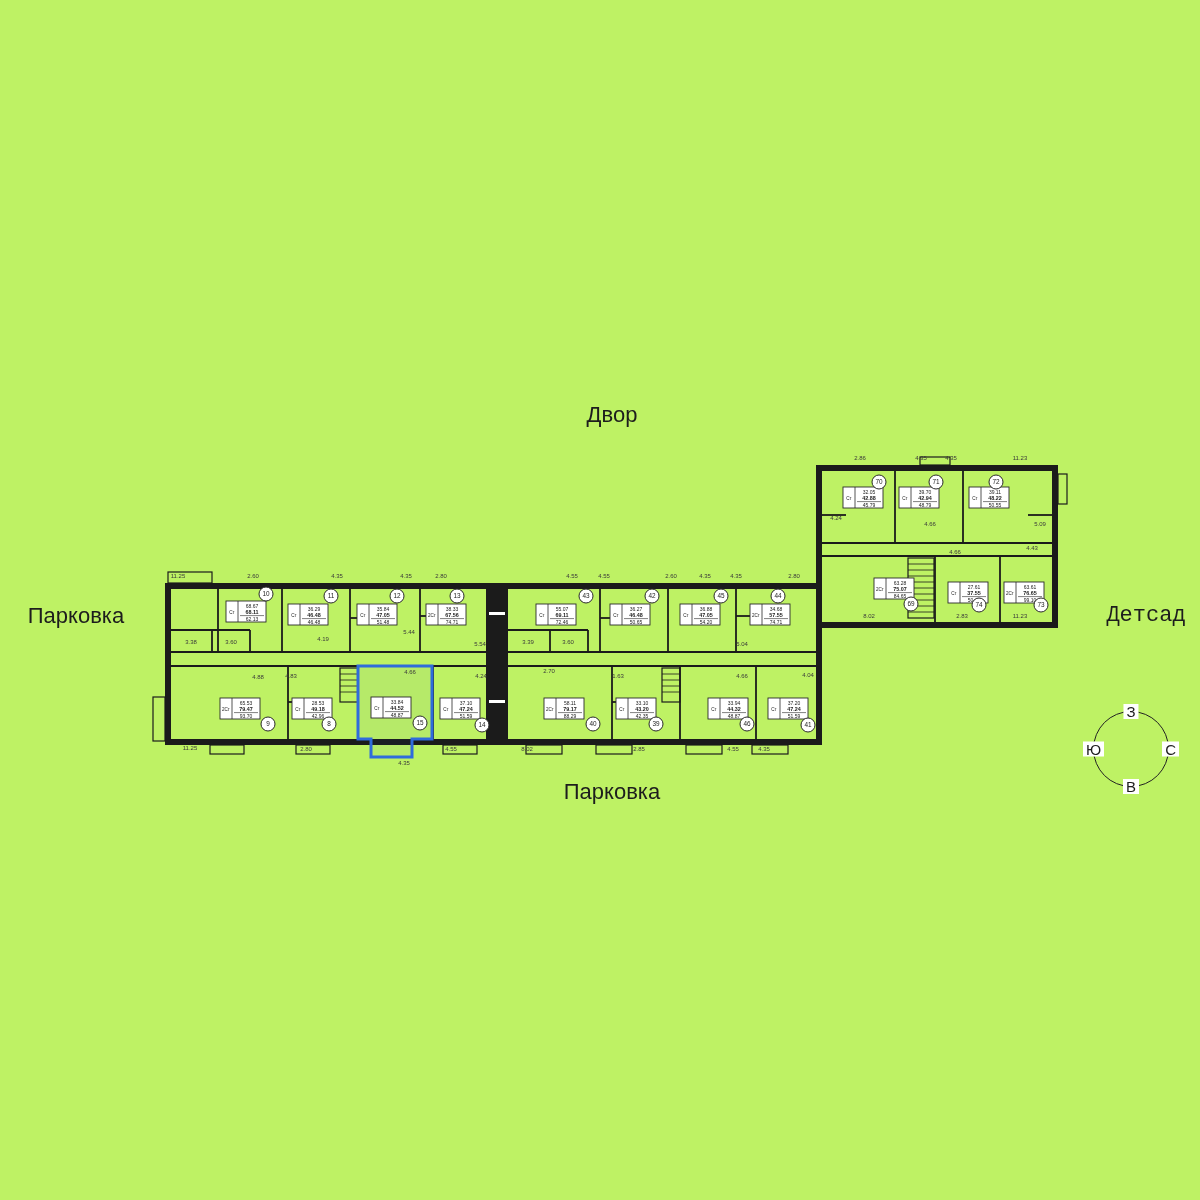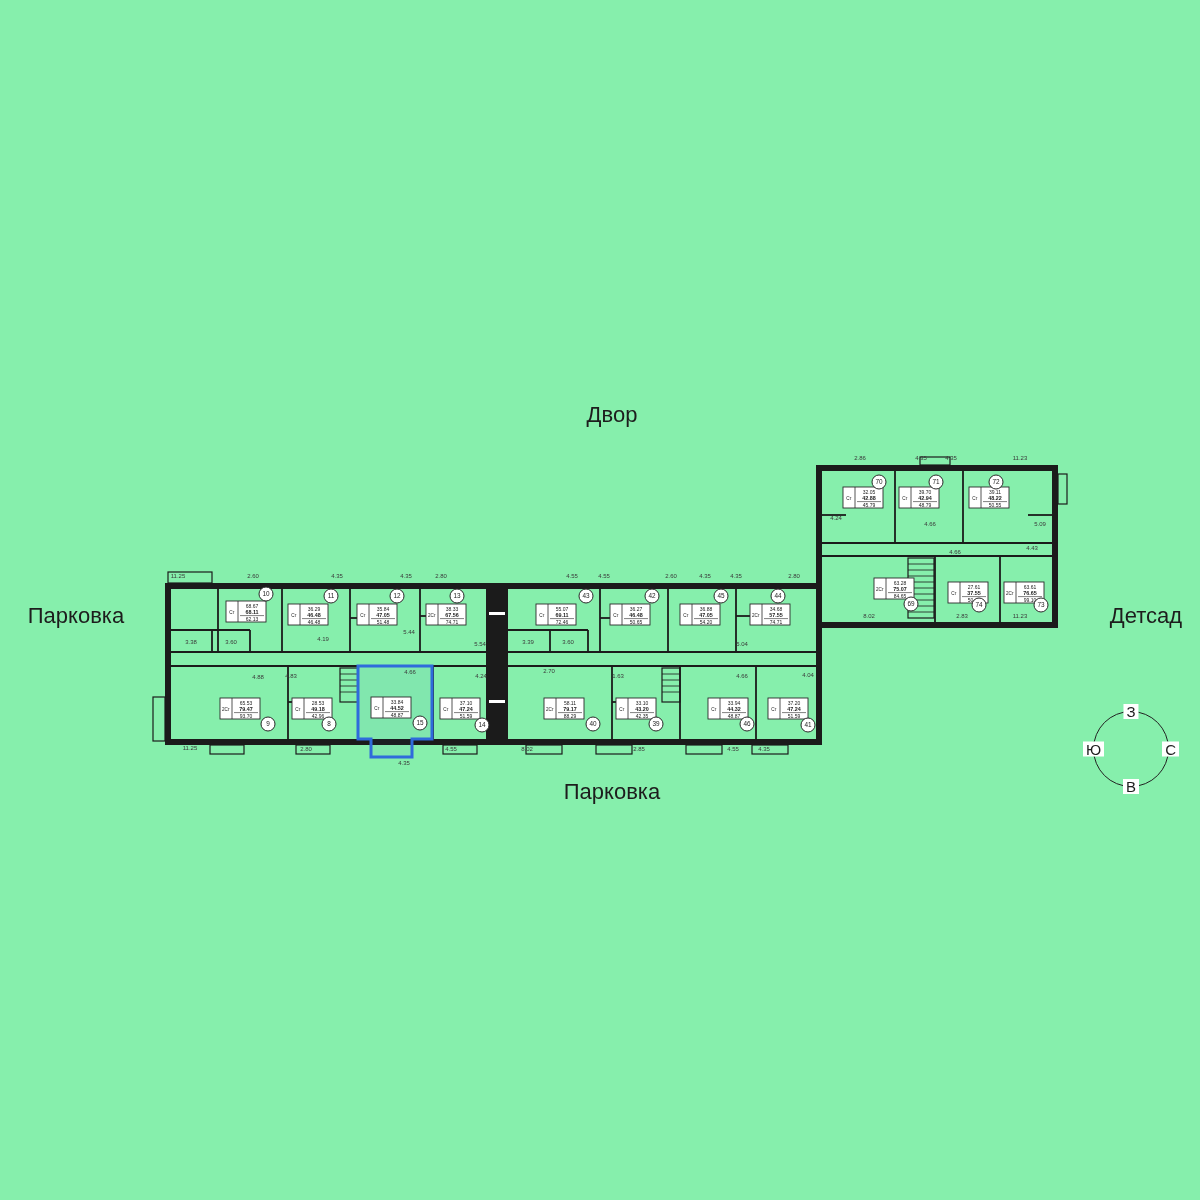--- a/index.html
+++ b/index.html
@@ -1,16 +1,16 @@
 <!DOCTYPE html>
 <html><head>
 <meta charset="utf-8">
 <style>
   html,body{margin:0;padding:0;background:#fff;}
-  .canvas{position:relative;width:1200px;height:1200px;background:#86efac;overflow:hidden;
+  .canvas{position:relative;width:1200px;height:1200px;background:#bef264;overflow:hidden;
           font-family:"Liberation Sans",sans-serif;text-align:center;}
   #plan-svg{position:absolute;left:0;top:0;}
   #plan-svg text{font-family:"Liberation Sans",sans-serif;}
   .big-label{position:absolute;font-size:22px;color:#1d1d1d;transform:translateX(-50%);white-space:nowrap;}
   .compass{position:absolute;left:1093px;top:711px;width:74px;height:74px;
            border:1.5px solid #222;border-radius:50%;}
   .compass span{position:absolute;background:#fff;padding:0 3px;font-size:15px;color:#1d1d1d;line-height:1;}
   .c-top{left:50%;top:-8px;transform:translateX(-50%);}
   .c-bottom{left:50%;bottom:-8px;transform:translateX(-50%);}
   .c-left{left:-11px;top:50%;transform:translateY(-50%);}
@@ -390,21 +390,21 @@
       <text x="1020" y="618" font-size="6" fill="#3a3a3a" text-anchor="middle">11.23</text>
       <text x="930" y="526" font-size="6" fill="#3a3a3a" text-anchor="middle">4.66</text>
       <text x="955" y="554" font-size="6" fill="#3a3a3a" text-anchor="middle">4.66</text>
       <text x="1040" y="526" font-size="6" fill="#3a3a3a" text-anchor="middle">5.09</text>
       <text x="1032" y="550" font-size="6" fill="#3a3a3a" text-anchor="middle">4.43</text>
       <text x="836" y="520" font-size="6" fill="#3a3a3a" text-anchor="middle">4.24</text>
     </svg>
 
   <div class="big-label" style="left:612px;top:402px;">Двор</div>
   <div class="big-label" style="left:76px;top:603px;">Парковка</div>
-  <div class="big-label" style="left:1146px;top:603px;">Детсад</div>
+  <div class="big-label" style="left:1146px;top:603px;font-family:Liberation Mono, monospace;">Детсад</div>
   <div class="big-label" style="left:612px;top:779px;">Парковка</div>
 
   <div class="compass">
     <span class="c-top">З</span>
     <span class="c-left">Ю</span>
     <span class="c-right">С</span>
     <span class="c-bottom">В</span>
   </div>
 
 </div>

